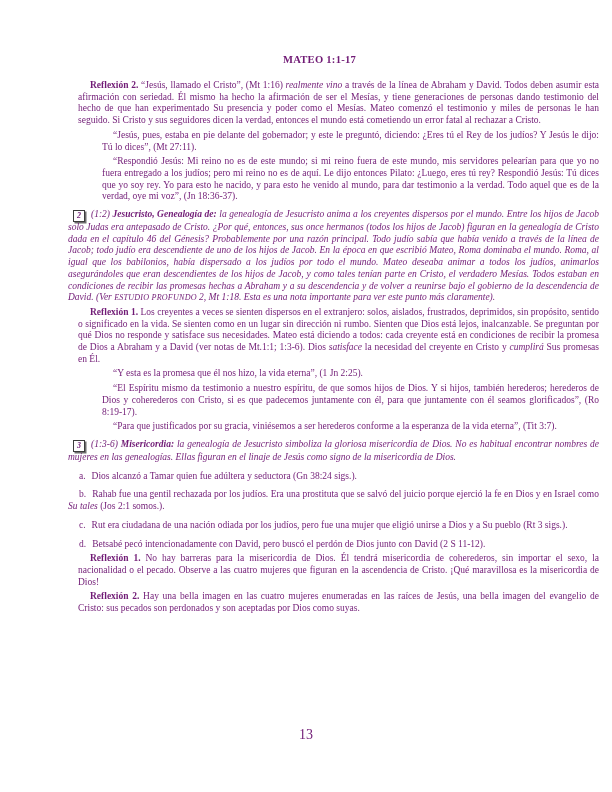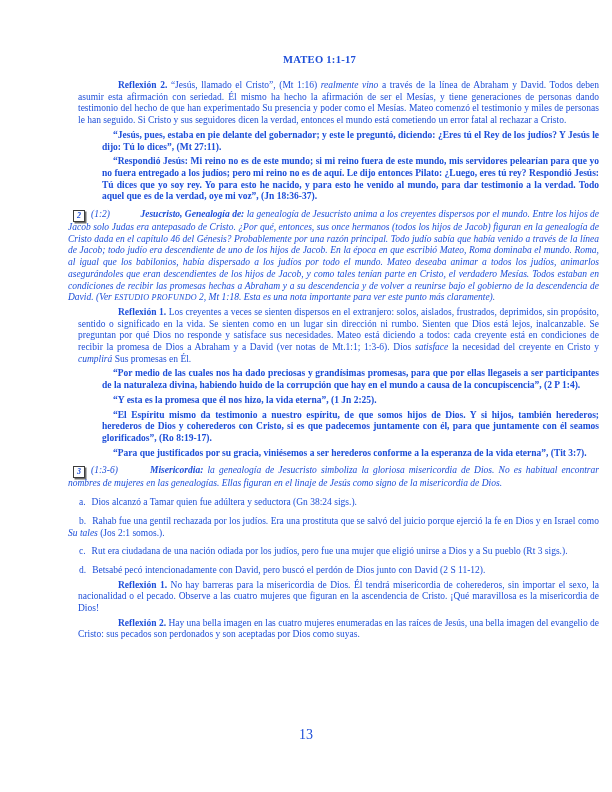--- a/index.html
+++ b/index.html
@@ -2,44 +2,44 @@
 <html lang="es"><head>
 <meta charset="utf-8">
 <style>
   html,body{margin:0;padding:0;background:#ffffff;}
   .page{
     position:relative;
     width:612px;height:792px;
     background:#ffffff;
     overflow:hidden;
     font-family:"Liberation Serif","DejaVu Serif",serif;
-    color:#1d4ed8;
+    color:#701a75;
   }
   .page-header{
     position:absolute;top:54px;left:40px;right:13px;
     text-align:center;
     font-weight:bold;
     font-size:10.6px;
     letter-spacing:0.25px;
   }
   .page-body{
     position:absolute;top:80px;left:68px;right:13px;
     font-size:9.5px;
     line-height:11.7px;
     text-align:justify;
     hyphens:auto;
     -webkit-hyphens:auto;
   }
   .page-body p{margin:0;}
   p.reflexion{margin:3px 0 0 10px;text-indent:12px;}
-  p.quote{margin:3px 0 0 34px;text-indent:11px;font-weight:bold;}
+  p.quote{margin:3px 0 0 34px;text-indent:11px;font-weight:normal;}
   p.section{margin-top:6px;text-indent:5px;font-style:italic;}
   p.list{margin-top:7px;text-indent:11px;}
   .page-body p:first-child{margin-top:0;}
-  .b{font-weight:bold;margin-left:28px;}
+  .b{font-weight:bold;}
   .i{font-style:italic;}
   .sc{font-size:8.1px;letter-spacing:0.2px;}
   .secbox{
     display:inline-block;
     width:10px;height:10px;
     line-height:10.5px;
     border:1px solid #3c3c3c;
     box-shadow:1.5px 1.5px 0 0 #6e6e6e;
     background:#ffffff;
     font-weight:bold;
@@ -61,21 +61,20 @@
 
 <div class="page">
   <div class="page-header">MATEO 1:1-17</div>
 
   <div class="page-body">
       <p class="reflexion"><span class="b">Reflexión 2.</span><span> “Jesús, llamado el Cristo”, (Mt 1:16) </span><span class="i">realmente vino</span><span> a través de la línea de Abraham y David. Todos deben asumir esta afirmación con seriedad. Él mismo ha hecho la afirmación de ser el Mesías, y tiene generaciones de personas dando testimonio del hecho de que han experimentado Su presencia y poder como el Mesías. Mateo comenzó el testimonio y miles de personas le han seguido. Si Cristo y sus seguidores dicen la verdad, entonces el mundo está cometiendo un error fatal al rechazar a Cristo.</span></p>
       <p class="quote"><span>“Jesús, pues, estaba en pie delante del gobernador; y este le preguntó, diciendo: ¿Eres tú el Rey de los judíos? Y Jesús le dijo: Tú lo dices”, (Mt 27:11).</span></p>
       <p class="quote"><span>“Respondió Jesús: Mi reino no es de este mundo; si mi reino fuera de este mundo, mis servidores pelearían para que yo no fuera entregado a los judíos; pero mi reino no es de aquí. Le dijo entonces Pilato: ¿Luego, eres tú rey? Respondió Jesús: Tú dices que yo soy rey. Yo para esto he nacido, y para esto he venido al mundo, para dar testimonio a la verdad. Todo aquel que es de la verdad, oye mi voz”, (Jn 18:36-37).</span></p>
       <p class="section"><span class="secbox">2</span><span>(1:2) </span><span class="b">Jesucristo, Genealogía de:</span><span> la genealogía de Jesucristo anima a los creyentes dispersos por el mundo. Entre los hijos de Jacob solo Judas era antepasado de Cristo. ¿Por qué, entonces, sus once hermanos (todos los hijos de Jacob) figuran en la genealogía de Cristo dada en el capítulo 46 del Génesis? Probablemente por una razón principal. Todo judío sabía que había venido a través de la línea de Jacob; todo judío era descendiente de uno de los hijos de Jacob. En la época en que escribió Mateo, Roma dominaba el mundo. Roma, al igual que los babilonios, había dispersado a los judíos por todo el mundo. Mateo deseaba animar a todos los judíos, animarlos asegurándoles que eran descendientes de los hijos de Jacob, y como tales tenían parte en Cristo, el verdadero Mesías. Todos estaban en condiciones de recibir las promesas hechas a Abraham y a su descendencia y de volver a reunirse bajo el gobierno de la descendencia de David. (Ver </span><span class="sc">ESTUDIO PROFUNDO</span><span> 2, Mt 1:18. Esta es una nota importante para ver este punto más claramente).</span></p>
       <p class="reflexion"><span class="b">Reflexión 1.</span><span> Los creyentes a veces se sienten dispersos en el extranjero: solos, aislados, frustrados, deprimidos, sin propósito, sentido o significado en la vida. Se sienten como en un lugar sin dirección ni rumbo. Sienten que Dios está lejos, inalcanzable. Se preguntan por qué Dios no responde y satisface sus necesidades. Mateo está diciendo a todos: cada creyente está en condiciones de recibir la promesa de Dios a Abraham y a David (ver notas de Mt.1:1; 1:3-6). Dios </span><span class="i">satisface</span><span> la necesidad del creyente en Cristo y </span><span class="i">cumplirá</span><span> Sus promesas en Él.</span></p>
-      <p class="quote"><span>“Por medio de las cuales nos ha dado preciosas y grandísimas promesas, para que por ellas llegaseis a ser participantes de la naturaleza divina, habiendo huido de la corrupción que hay en el mundo a causa de la concupiscencia”, (2 P 1:4).</span></p>
       <p class="quote"><span>“Y esta es la promesa que él nos hizo, la vida eterna”, (1 Jn 2:25).</span></p>
       <p class="quote"><span>“El Espíritu mismo da testimonio a nuestro espíritu, de que somos hijos de Dios. Y si hijos, también herederos; herederos de Dios y coherederos con Cristo, si es que padecemos juntamente con él, para que juntamente con él seamos glorificados”, (Ro 8:19-17).</span></p>
       <p class="quote"><span>“Para que justificados por su gracia, viniésemos a ser herederos conforme a la esperanza de la vida eterna”, (Tit 3:7).</span></p>
       <p class="section"><span class="secbox">3</span><span>(1:3-6) </span><span class="b">Misericordia:</span><span> la genealogía de Jesucristo simboliza la gloriosa misericordia de Dios. No es habitual encontrar nombres de mujeres en las genealogías. Ellas figuran en el linaje de Jesús como signo de la misericordia de Dios.</span></p>
       <p class="list"><span class="list-label">a.</span><span>Dios alcanzó a Tamar quien fue adúltera y seductora (Gn 38:24 sigs.).</span></p>
       <p class="list"><span class="list-label">b.</span><span>Rahab fue una gentil rechazada por los judíos. Era una prostituta que se salvó del juicio porque ejerció la fe en Dios y en Israel como </span><span class="i">Su tales</span><span> (Jos 2:1 somos.).</span></p>
       <p class="list"><span class="list-label">c.</span><span>Rut era ciudadana de una nación odiada por los judíos, pero fue una mujer que eligió unirse a Dios y a Su pueblo (Rt 3 sigs.).</span></p>
       <p class="list"><span class="list-label">d.</span><span>Betsabé pecó intencionadamente con David, pero buscó el perdón de Dios junto con David (2 S 11-12).</span></p>
       <p class="reflexion"><span class="b">Reflexión 1.</span><span> No hay barreras para la misericordia de Dios. Él tendrá misericordia de coherederos, sin importar el sexo, la nacionalidad o el pecado. Observe a las cuatro mujeres que figuran en la ascendencia de Cristo. ¡Qué maravillosa es la misericordia de Dios!</span></p>
       <p class="reflexion"><span class="b">Reflexión 2.</span><span> Hay una bella imagen en las cuatro mujeres enumeradas en las raíces de Jesús, una bella imagen del evangelio de Cristo: sus pecados son perdonados y son aceptadas por Dios como suyas.</span></p>

